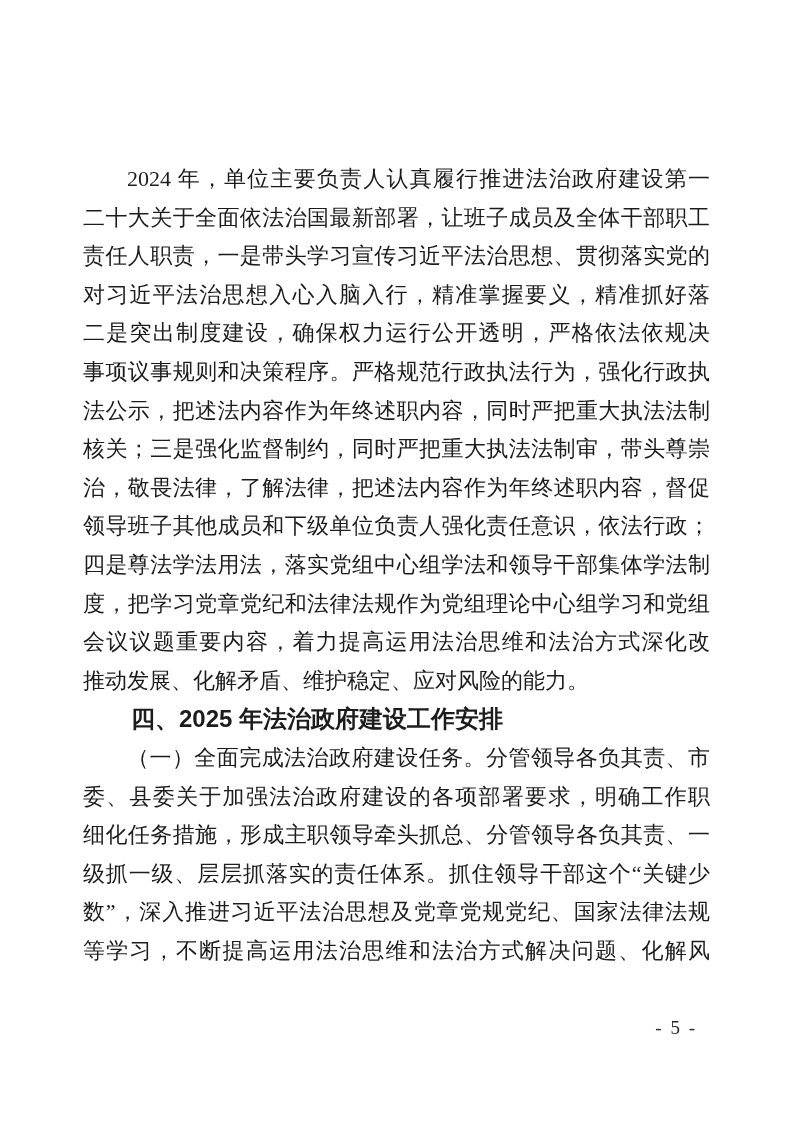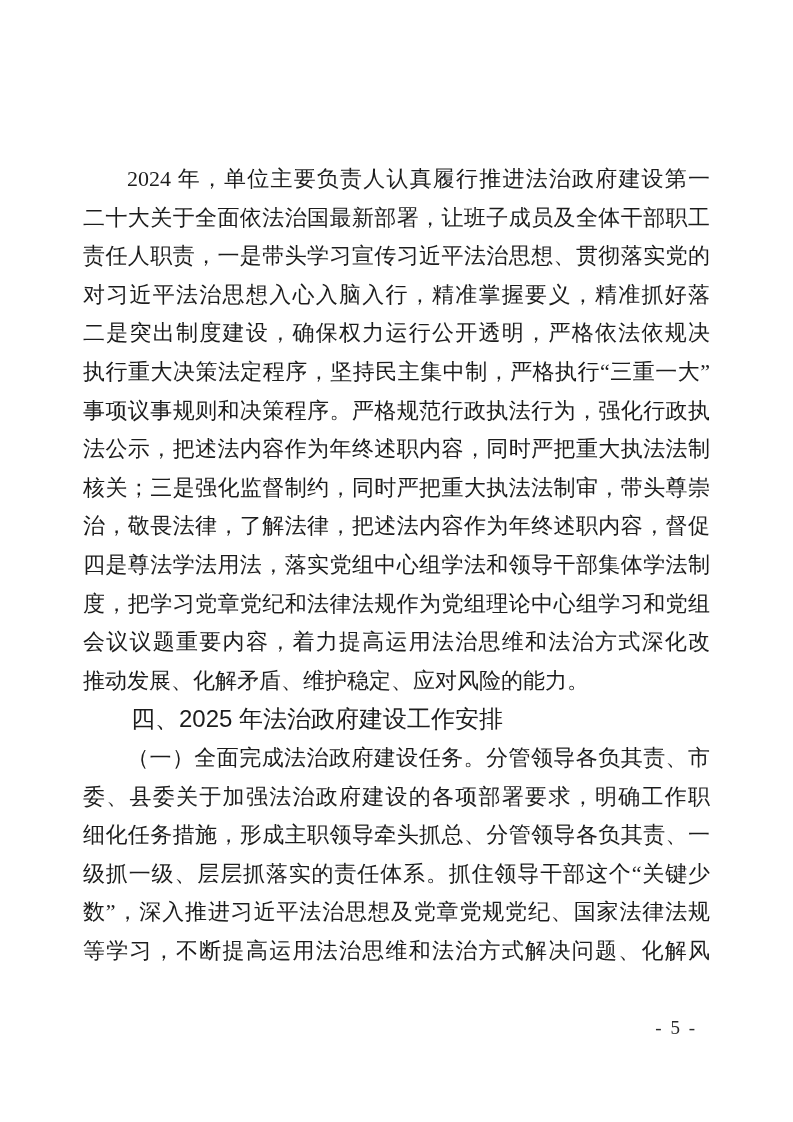--- a/index.html
+++ b/index.html
@@ -35,21 +35,21 @@
   }
   .ln-left {
     text-align: center;
     text-align-last: left;
   }
   .ln-indent {
     text-indent: 44px;
   }
   .heading {
     font-family: "Liberation Sans", sans-serif;
-    font-weight: normal;
+    font-weight: bold;
     font-size: 24px;
     line-height: 38.6px;
     height: 38.6px;
     text-indent: 48px;
     text-align: center;
     text-align-last: left;
     overflow: hidden;
   }
   .lead-bold {
     font-weight: normal;
@@ -68,25 +68,25 @@
 <body>
 
 <div class="page">
   <div class="content">
 
     <div class="ln ln-indent">2024 年，单位主要负责人认真履行推进法治政府建设第一</div>
     <div class="ln">二十大关于全面依法治国最新部署，让班子成员及全体干部职工</div>
     <div class="ln">责任人职责，一是带头学习宣传习近平法治思想、贯彻落实党的</div>
     <div class="ln">对习近平法治思想入心入脑入行，精准掌握要义，精准抓好落实；</div>
     <div class="ln">二是突出制度建设，确保权力运行公开透明，严格依法依规决策，</div>
-    <div class="ln">执行重大决策法定程序，坚持民主集中制，严格执行“三重一大”</div>
     <div class="ln">事项议事规则和决策程序。严格规范行政执法行为，强化行政执</div>
     <div class="ln">法公示，把述法内容作为年终述职内容，同时严把重大执法法制审</div>
     <div class="ln">核关；三是强化监督制约，同时严把重大执法法制审，带头尊崇法</div>
     <div class="ln">治，敬畏法律，了解法律，把述法内容作为年终述职内容，督促</div>
+    <div class="ln">领导班子其他成员和下级单位负责人强化责任意识，依法行政；</div>
     <div class="ln">四是尊法学法用法，落实党组中心组学法和领导干部集体学法制</div>
     <div class="ln">度，把学习党章党纪和法律法规作为党组理论中心组学习和党组</div>
     <div class="ln">会议议题重要内容，着力提高运用法治思维和法治方式深化改革、</div>
     <div class="ln ln-left">推动发展、化解矛盾、维护稳定、应对风险的能力。</div>
 
     <div class="heading">四、2025 年法治政府建设工作安排</div>
 
     <div class="ln ln-indent">
       <span class="lead-bold">（一）全面完成法治政府建设任务。</span><span>分管领导各负其责、市</span>
     </div>

